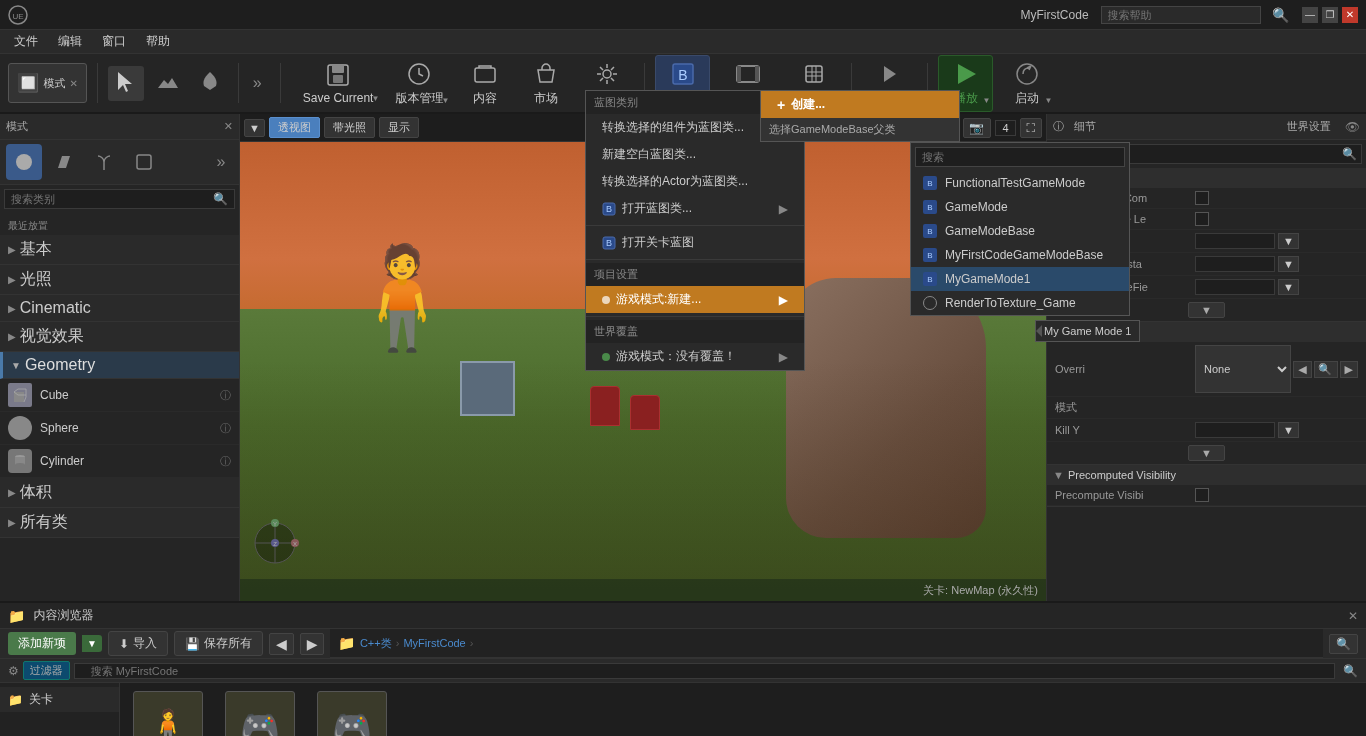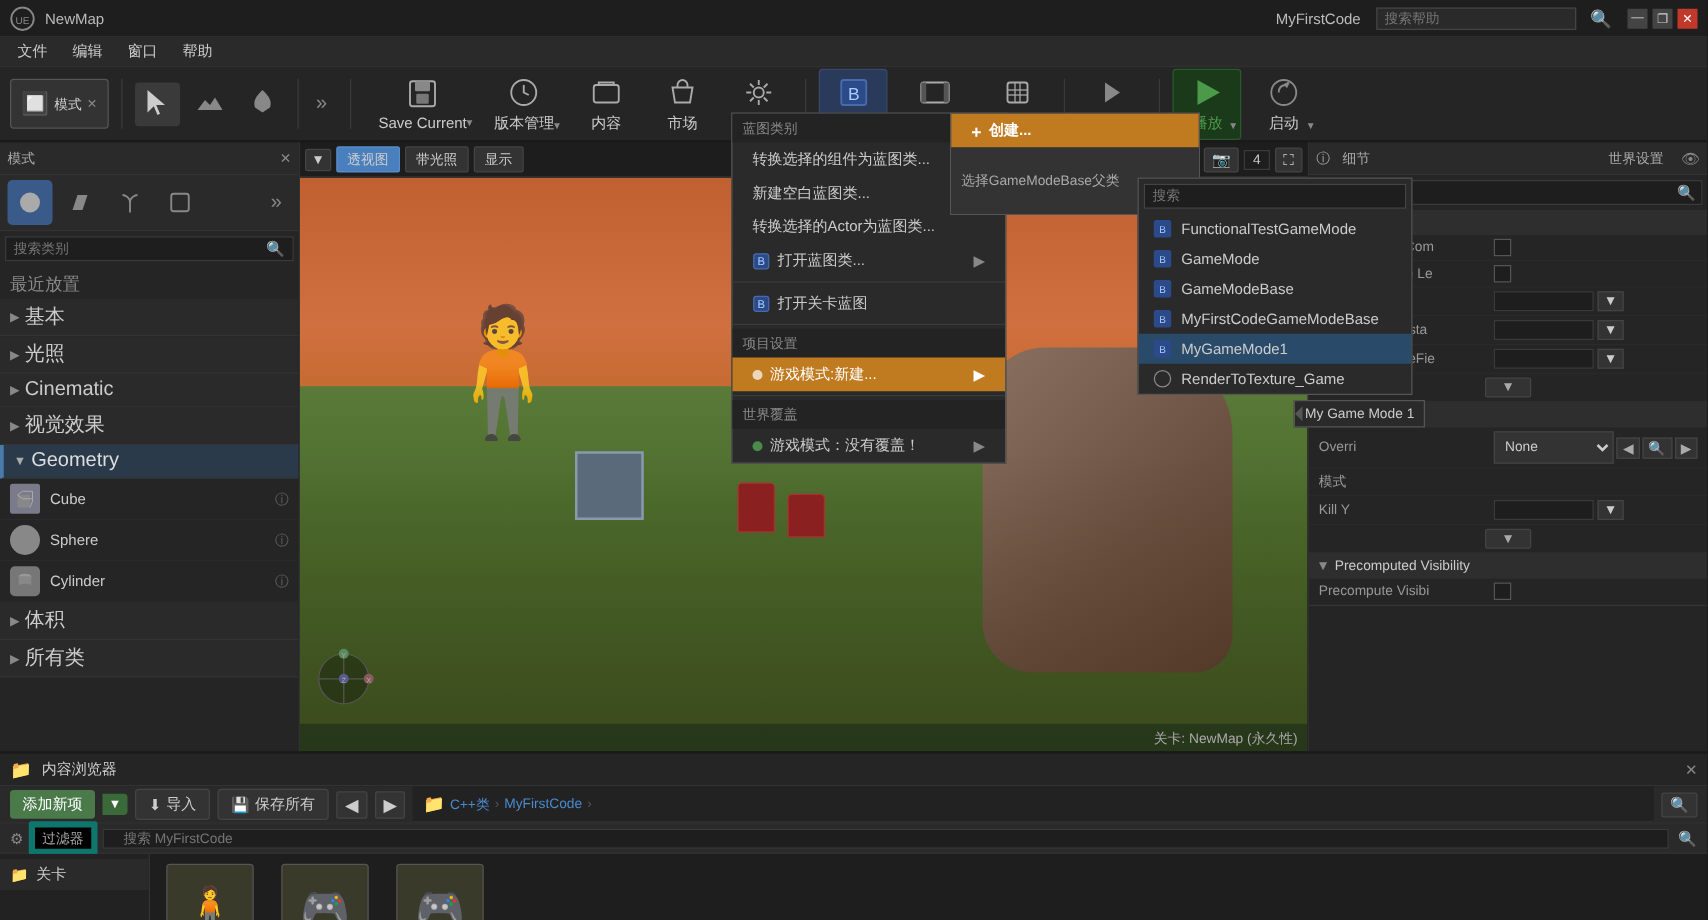--- a/index.html
+++ b/index.html
@@ -53,21 +53,21 @@
     .tb-dropdown-arrow { font-size: 8px; color: #888; position: absolute; right: 2px; bottom: 6px; }
 
     
     #bottom-panel { height: 195px; background: #1e1e1e; border-top: 2px solid #1a1a1a; display: flex; flex-direction: column; }
     #bottom-panel .panel-header { display: flex; align-items: center; height: 26px; background: #252525; border-bottom: 1px solid #333; padding: 0 8px; gap: 8px; }
     #bottom-panel .panel-header span { font-size: 12px; color: #ccc; }
     #bottom-panel .panel-header .close-btn { margin-left: auto; cursor: pointer; color: #888; }
     #breadcrumb { display: flex; align-items: center; height: 28px; background: #222; padding: 0 8px; gap: 4px; border-bottom: 1px solid #333; }
     #breadcrumb span { color: #aaa; font-size: 11px; }
     #filter-bar { display: flex; align-items: center; height: 24px; background: #2a2a2a; padding: 0 8px; gap: 4px; border-bottom: 1px solid #333; }
-    #filter-bar .filter-btn { background: #000000; border: 5px solid #0f766e; color: #aaa; padding: 1px 6px; cursor: pointer; font-size: 11px; border-radius: 2px; }
+    #filter-bar .filter-btn { background: #0c4a6e; border: 1px solid #0f766e; color: #aaa; padding: 1px 6px; cursor: pointer; font-size: 11px; border-radius: 2px; }
     #filter-bar .filter-search { flex: 1; background: #1e1e1e; border: 1px solid #3a3a3a; color: #ccc; padding: 1px 16px; font-size: 11px; }
     #content-area { flex: 1; display: flex; align-items: flex-start; padding: 8px; gap: 12px; overflow-x: auto; }
     .content-item { display: flex; flex-direction: column; align-items: center; width: 80px; cursor: pointer; }
     .dropdown-item { padding: 5px 16px; cursor: pointer; font-size: 12px; color: #ccc; display: flex; align-items: center; white-space: nowrap; }
     .dropdown-item .dot { width: 8px; height: 8px; background: #4a8a4a; border-radius: 50%; margin-right: 6px; }
     .dropdown-separator { height: 1px; background: #3a3a3a; margin: 3px 0; }
     .dropdown-section-label { padding: 4px 8px; font-size: 11px; color: #888; background: #232323; }
 
     
     #blueprint-dropdown { position: absolute; top: 60px; left: 580px; z-index: 200; min-width: 220px; }
@@ -98,21 +98,21 @@
 
     
     .action-btn { display: flex; align-items: center; gap: 4px; padding: 3px 10px; cursor: pointer; border: none; font-size: 12px; border-radius: 3px; }
     .action-btn.add { background: #4a7a4a; color: white; }
     .action-btn.import { background: #333; color: #ccc; border: 1px solid #444; }
     .action-btn.save-all { background: #333; color: #ccc; border: 1px solid #444; }
 
     .nav-btn { background: #333; border: 1px solid #444; color: #ccc; padding: 2px 6px; cursor: pointer; font-size: 14px; border-radius: 2px; }
 
     
-    .recent-label { padding: 6px 8px 2px 8px; font-size: 14px; color: #888; }
+    .recent-label { padding: 6px 8px 2px 8px; font-size: 10px; color: #888; }
 
     .category-btn { display: flex; align-items: center; padding: 4px 8px; cursor: pointer; background: #2a2a2a; border-bottom: 1px solid #333; }
     .category-btn .cat-label { font-size: 16px; color: #ccc; }
     .category-btn .arrow { color: #888; margin-right: 4px; font-size: 10px; }
     .ground { position: absolute; bottom: 0; left: 0; right: 0; height: 60%; background: linear-gradient(180deg, #5a7a3a 0%, #4a6a2a 40%, #3a5a20 100%); }
     .bg-sky { position: absolute; top: 0; left: 0; right: 0; height: 40%; background: linear-gradient(180deg, #c06030 0%, #d07040 60%, #c06828 100%); }
 
     
     .grid-overlay { position: absolute; top: 52px; left: 0; right: 0; bottom: 22px; opacity: 0.05; background-image: linear-gradient(#fff 1px, transparent 1px), linear-gradient(90deg, #fff 1px, transparent 1px); background-size: 40px 40px; }
 
@@ -121,21 +121,20 @@
 </head>
 <body>
 
 <div id="title-bar">
   <div style="width:20px;height:20px;margin-right:8px;">
     <svg width="20" height="20" viewBox="0 0 20 20">
         <circle cx="10" cy="10" r="9" fill="none" stroke="#888" stroke-width="1.5"></circle>
         <text x="10" y="14" text-anchor="middle" font-size="8" fill="#888" font-family="Arial">UE</text>
       </svg>
   </div>
-  <span style="color:#bbb;font-size:12px;flex:1;">NewMap</span>
   <div style="display:flex;align-items:center;gap:12px;margin-left:auto;">
     <span style="color:#bbb;font-size:12px;">MyFirstCode</span>
     <input type="text" style="background: rgb(42, 42, 42); border: 1px solid rgb(68, 68, 68); color: rgb(204, 204, 204); padding: 2px 6px; width: 160px; font-size: 11px;" placeholder="搜索帮助">
     <div style="color:#888;font-size:14px;">🔍</div>
     <div style="display:flex;gap:4px;">
       <div style="width:16px;height:16px;background:#444;display:flex;align-items:center;justify-content:center;cursor:pointer;font-size:10px;color:#ccc;">—</div>
       <div style="width:16px;height:16px;background:#444;display:flex;align-items:center;justify-content:center;cursor:pointer;font-size:10px;color:#ccc;">❐</div>
       <div style="width:16px;height:16px;background:#c0392b;display:flex;align-items:center;justify-content:center;cursor:pointer;font-size:10px;color:white;">✕</div>
     </div>
   </div>
@@ -515,21 +514,21 @@
 
     <div class="prop-section">
       <div class="prop-section-header">
         <span class="arrow">▼</span>
         <span>Game Mode</span>
       </div>
 
       <div class="prop-row">
         <span class="prop-label">Overri</span>
         <div class="prop-value" style="display:flex;align-items:center;gap:2px;flex:1;">
-          <select style="background:#333;border:1px solid #444;color:#ccc;padding:5px 4px;font-size:11px;flex:1;">
+          <select style="background:#333;border:1px solid #444;color:#ccc;padding:16px 4px;font-size:11px;flex:1;">
             <option>None</option>
           </select>
           <div style="background:#333;border:1px solid #444;color:#aaa;padding:1px 4px;cursor:pointer;font-size:11px;">◀</div>
           <div style="background:#333;border:1px solid #444;color:#aaa;padding:1px 4px;cursor:pointer;font-size:11px;">🔍</div>
           <div style="background:#333;border:1px solid #444;color:#aaa;padding:1px 4px;cursor:pointer;font-size:11px;">▶</div>
         </div>
       </div>
 
       <div class="prop-row">
         <span class="prop-label">模式</span>
@@ -679,21 +678,21 @@
   </div>
 </div>
 
 <div id="create-submenu" style="position:absolute;top:90px;left:760px;z-index:201;background:#2a2a2a;border:1px solid #555;min-width:200px;">
 
   <div class="dropdown-item" style="background:#c07a20;color:white;font-weight:bold;display:flex;align-items:center;gap:6px;">
     <span style="font-size:14px;color:white;">+</span>
     <span>创建...</span>
   </div>
 
-  <div style="display:flex;align-items:flex-start;padding:19px 8px;background:#333;font-size:11px;color:#aaa;">
+  <div style="display:flex;align-items:flex-start;padding:4px 8px;background:#333;font-size:11px;color:#aaa;">
     <span>选择GameModeBase父类</span>
   </div>
 </div>
 
 <div id="gamemode-selector" style="position:absolute;top:142px;left:910px;z-index:202;">
   <div class="search-row">
     <input type="text" style="width: 100%; background: rgb(30, 30, 30); border: 1px solid rgb(68, 68, 68); color: rgb(204, 204, 204); padding: 3px 6px; font-size: 11px;" placeholder="搜索">
   </div>
 
   <div class="gamemode-item">

